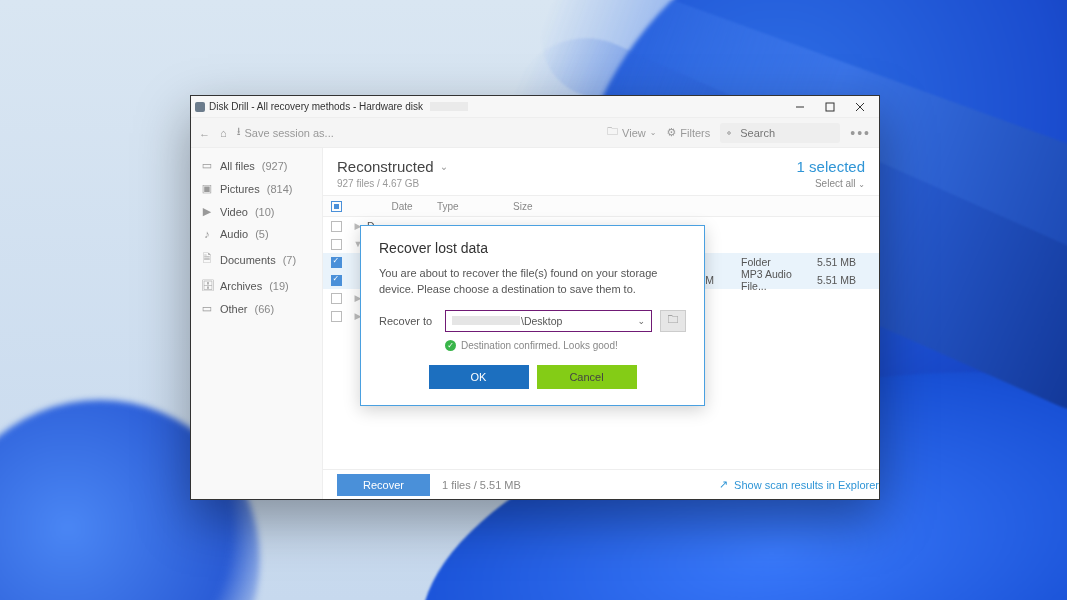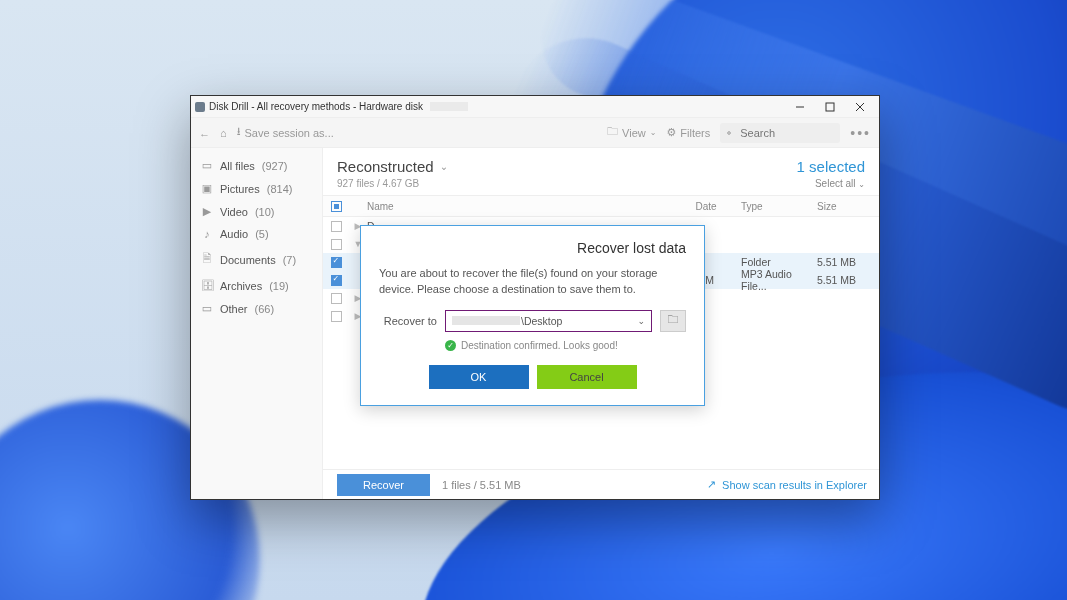--- a/index.html
+++ b/index.html
@@ -90,40 +90,40 @@
   .row {
     display:flex; align-items:center; height:18px; font-size:10.5px; color:#555;
   }
   .row .caret { color:#bbb; font-size:9px; width:18px; text-align:center;}
   .row.sel { background:#e9f3fb; }
   .cbx { width:11px; height:11px; border:1px solid #bbb; display:inline-block;}
   .cbx.checked { background:#4a90d9; border-color:#4a90d9; position:relative;}
   .cbx.checked::after{ content:"✓"; color:#fff; font-size:8px; position:absolute; top:-2px; left:1px;}
 
   .footer {
-    height:30px; border-top:1px solid #eee; display:flex; align-items:center; padding:0 12px 0 0;
+    height:30px; border-top:1px solid #eee; display:flex; align-items:center; padding:0 0 0 0;
     font-size:11px; color:#888;
   }
   .recover-btn {
     height:22px; padding:0 26px; background:#4a90d9; color:#fff; border:none; font-size:11px;
     margin-left:14px; margin-right:12px; display:flex; align-items:center;
   }
   .show-link { margin-left:auto; color:#2f95d6; display:flex; align-items:center; gap:6px;}
   .show-link .extico { color:#2f95d6; }
 
   
   .modal {
     position:absolute; left: 360px; top: 225px; width: 345px; background:#fff;
     border:1px solid #4aa0e0; box-shadow:0 4px 16px rgba(0,0,0,0.18);
     padding: 14px 18px 16px; font-size:11px; color:#444;
   }
-  .modal h3 { font-size:14px; font-weight:500; margin-bottom:10px; color:#333;text-align:right;}
+  .modal h3 { font-size:14px; font-weight:500; margin-bottom:10px; color:#333;}
   .modal p { line-height:1.45; color:#555; margin-bottom:12px;}
   .dest-row { display:flex; align-items:center; gap:8px; margin-bottom:8px;}
-  .dest-row label { width:58px; color:#555;text-align:right;}
+  .dest-row label { width:58px; color:#555;}
   .dest-select {
     flex:1; height:22px; border:1px solid #701a75; background:#fff; display:flex; align-items:center;
     padding:0 6px; font-size:10.5px; color:#555; justify-content:space-between;
   }
   .dest-path-pre { display:inline-block; width:68px; height:9px; background:#e5e5e5; margin-right:1px;}
   .browse { width:26px; height:22px; background:#e6e6e6; border:1px solid #ccc; display:flex; align-items:center; justify-content:center;}
   .confirm { display:flex; align-items:center; gap:5px; margin-left:66px; font-size:10px; color:#888; margin-bottom:14px;}
   .confirm .okico { width:11px; height:11px; border-radius:50%; background:#39b54a; color:#fff; font-size:8px; display:flex; align-items:center; justify-content:center;}
   .btns { display:flex; justify-content:center; gap:8px;}
   .btns button { width:100px; height:24px; font-size:11px; border:none; cursor:pointer;}
@@ -247,21 +247,20 @@
             <span style="font-size:8px;">⌄</span>
           </div>
         </div>
       </div>
 
       <div class="grid-head">
         <div class="col-chk">
             <span class="hd-chk"></span>
           </div>
         <div class="col-caret"></div>
-        <div class="col-name">Name</div>
         <div class="col-date">Date</div>
         <div class="col-type">Type</div>
         <div class="col-size">Size</div>
       </div>
 
       <div id="rows">
           <div class="row">
             <div class="col-chk">
               <span class="cbx"></span>
             </div>

